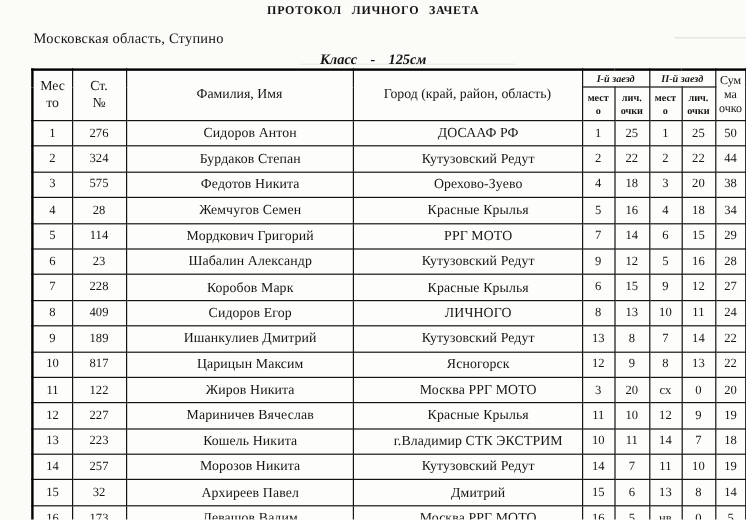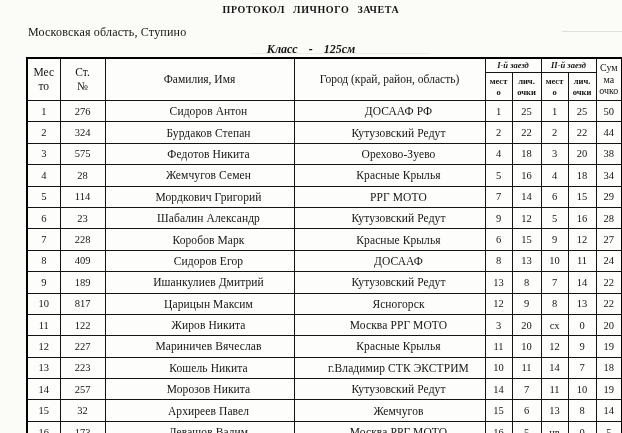--- a/index.html
+++ b/index.html
@@ -175,21 +175,21 @@
         <td class="c">6</td>
         <td class="c">15</td>
         <td class="c">9</td>
         <td class="c">12</td>
         <td class="c">27</td>
       </tr>
       <tr>
         <td class="c">8</td>
         <td class="c">409</td>
         <td class="l">Сидоров Егор</td>
-        <td class="l">ДОСААФ</td>
+        <td class="l">ЛИЧНОГО</td>
         <td class="c">8</td>
         <td class="c">13</td>
         <td class="c">10</td>
         <td class="c">11</td>
         <td class="c">24</td>
       </tr>
       <tr>
         <td class="c">9</td>
         <td class="c">189</td>
         <td class="l">Ишанкулиев Дмитрий</td>
@@ -252,21 +252,21 @@
         <td class="c">14</td>
         <td class="c">7</td>
         <td class="c">11</td>
         <td class="c">10</td>
         <td class="c">19</td>
       </tr>
       <tr>
         <td class="c">15</td>
         <td class="c">32</td>
         <td class="l">Архиреев Павел</td>
-        <td class="l">Жемчугов</td>
+        <td class="l">Дмитрий</td>
         <td class="c">15</td>
         <td class="c">6</td>
         <td class="c">13</td>
         <td class="c">8</td>
         <td class="c">14</td>
       </tr>
       <tr>
         <td class="c">16</td>
         <td class="c">173</td>
         <td class="l">Левашов Вадим</td>

